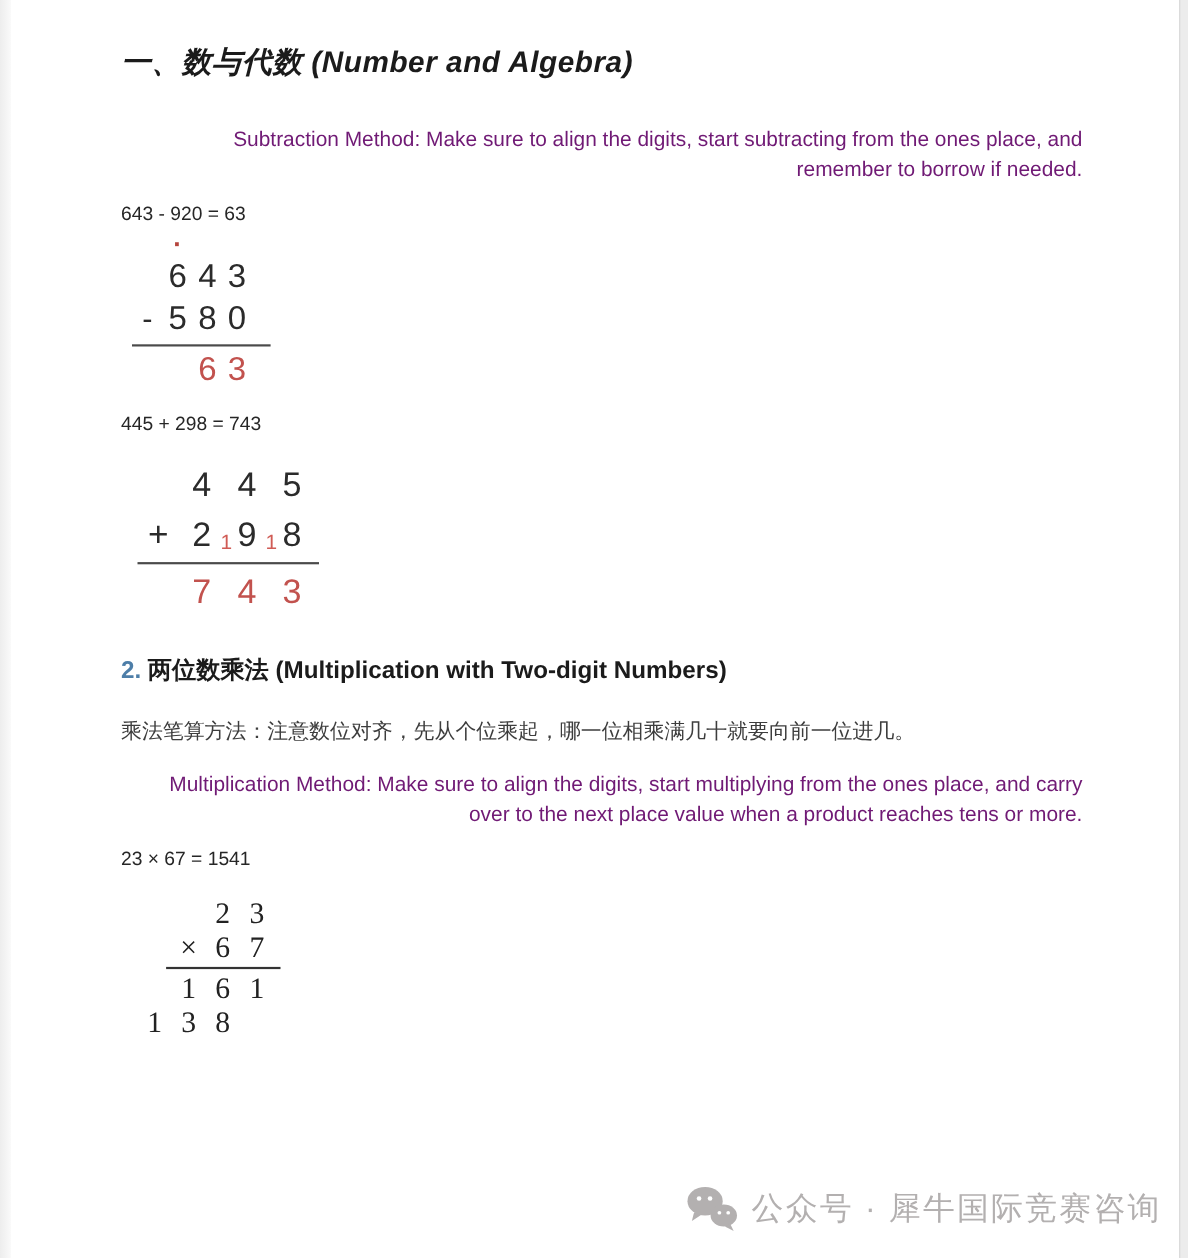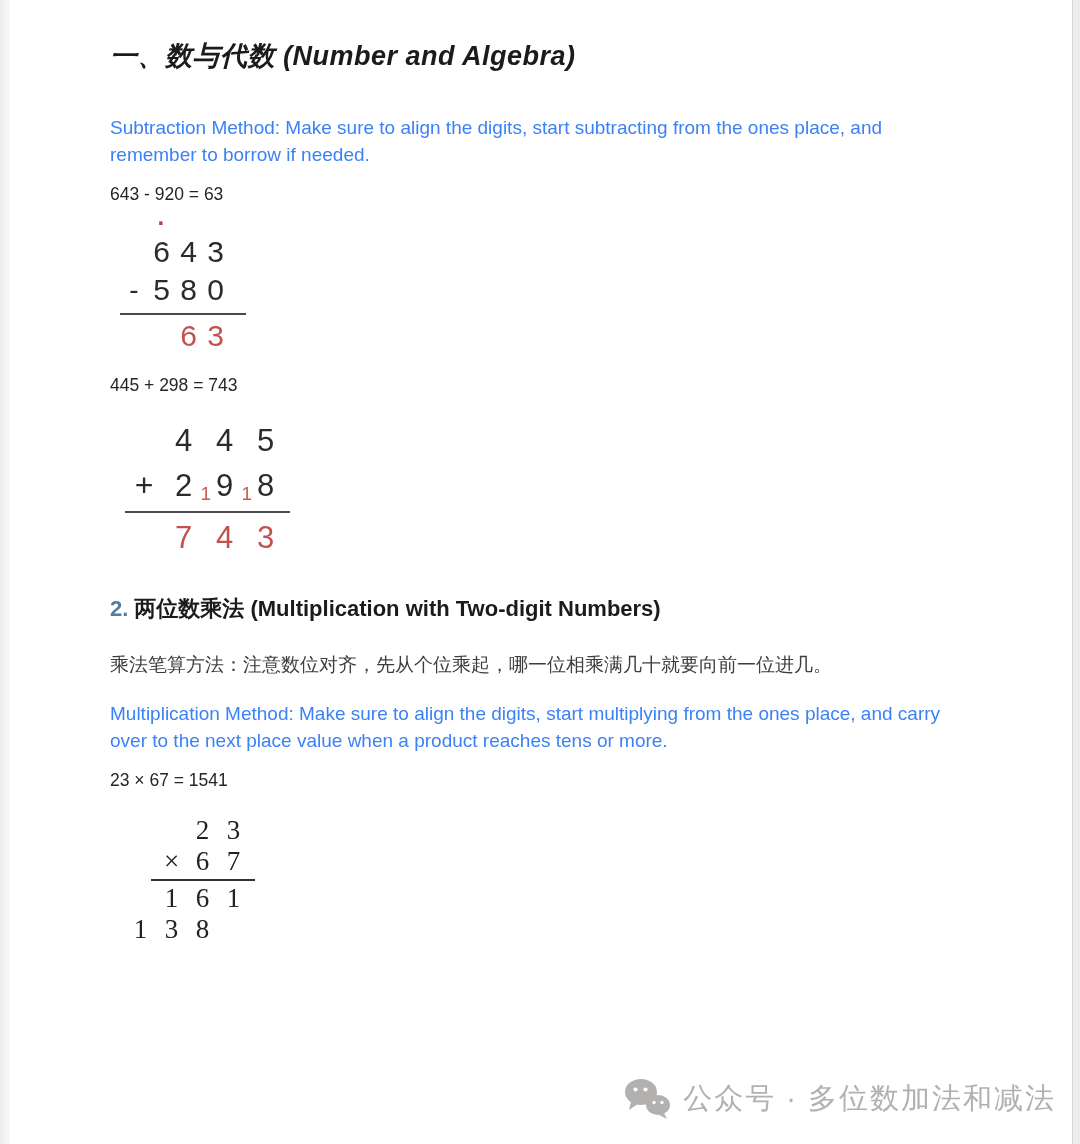--- a/index.html
+++ b/index.html
@@ -24,22 +24,22 @@
   h1.doc-title {
     font-size:27px; font-weight:bold; color:#1b1b1b;
     letter-spacing:0.5px; margin-bottom:40px;font-style:italic;
   }
   h2.sec-heading {
     font-size:22px; font-weight:bold; color:#1b1b1b; margin-bottom:28px;
   }
   h2 .sec-num { color:#4d7ea8; font-weight:bold; margin-right:6px; }
   p.zh { font-size:19px; color:#3d3d3d; margin-bottom:22px; }
   p.en {
-    font-size:19px; color:#3b82f6; line-height:27px;
-    white-space:pre-line; max-width:880px; margin-bottom:16px;
+    font-size:19px; color:#701a75; line-height:27px;
+    white-space:pre-line; max-width:880px; margin-bottom:16px;text-align:right;
   }
   p.eq { font-size:17.5px; color:#262626; margin-bottom:14px; }
 
   
   .ws { margin-bottom:20px; }
   .ws-sub { margin-left:10px; width:150px; padding-top:14px; }
   .ws-sub .row { display:flex; height:38px; align-items:center; }
   .ws-sub .op-cell { width:28px; text-align:center; font-size:28px; color:#2b2b2b; }
   .ws-sub .cell {
     width:27px; text-align:center; font-size:30px; color:#2b2b2b;
@@ -204,14 +204,14 @@
         <path d="M41 35 L44 41 L36 37 Z"></path>
       </g>
       <g fill="#ffffff">
         <circle cx="12.5" cy="11.5" r="2.1"></circle>
         <circle cx="22.5" cy="11.5" r="2.1"></circle>
         <circle cx="31" cy="24.5" r="1.7"></circle>
         <circle cx="39" cy="24.5" r="1.7"></circle>
       </g>
     </svg>
   </span>
-  <span class="wm-text">公众号 · 多位数加法和减法</span>
+  <span class="wm-text">公众号 · 犀牛国际竞赛咨询</span>
 </div>
 
 </body></html>

